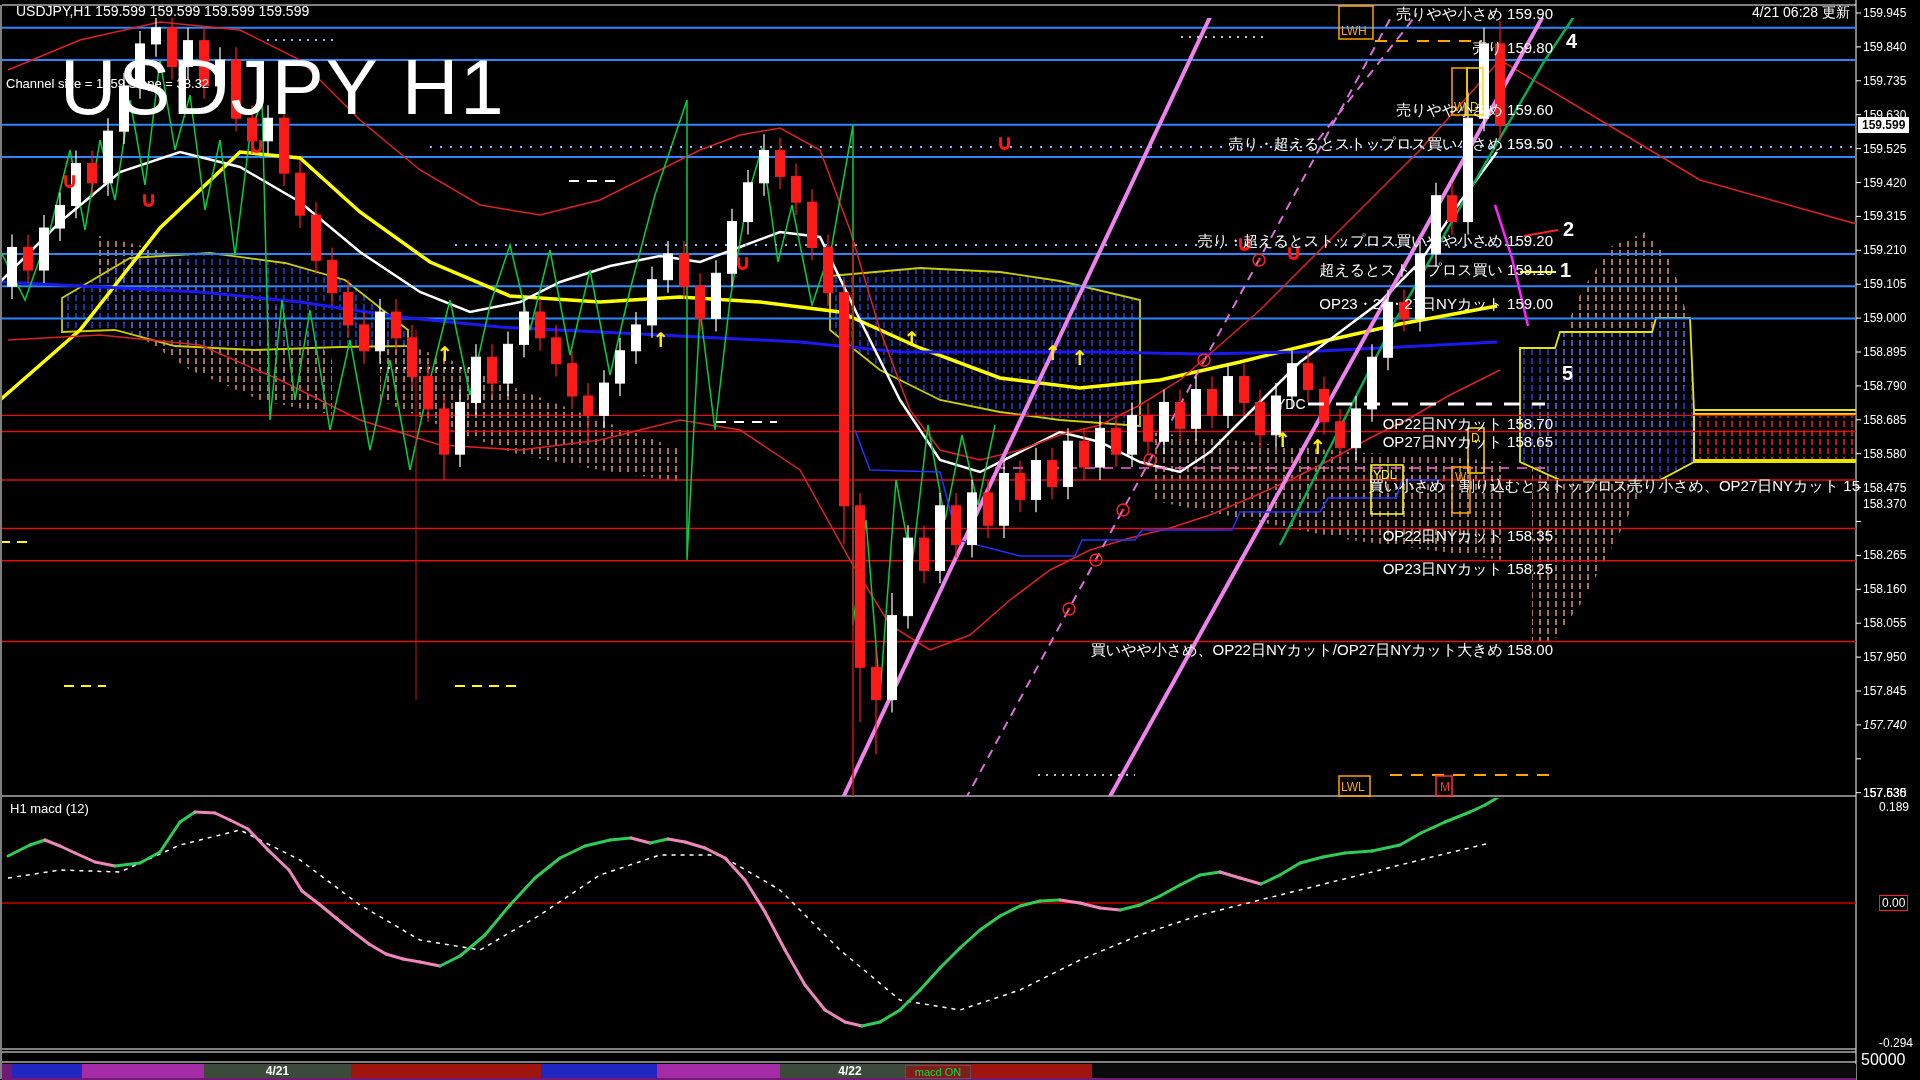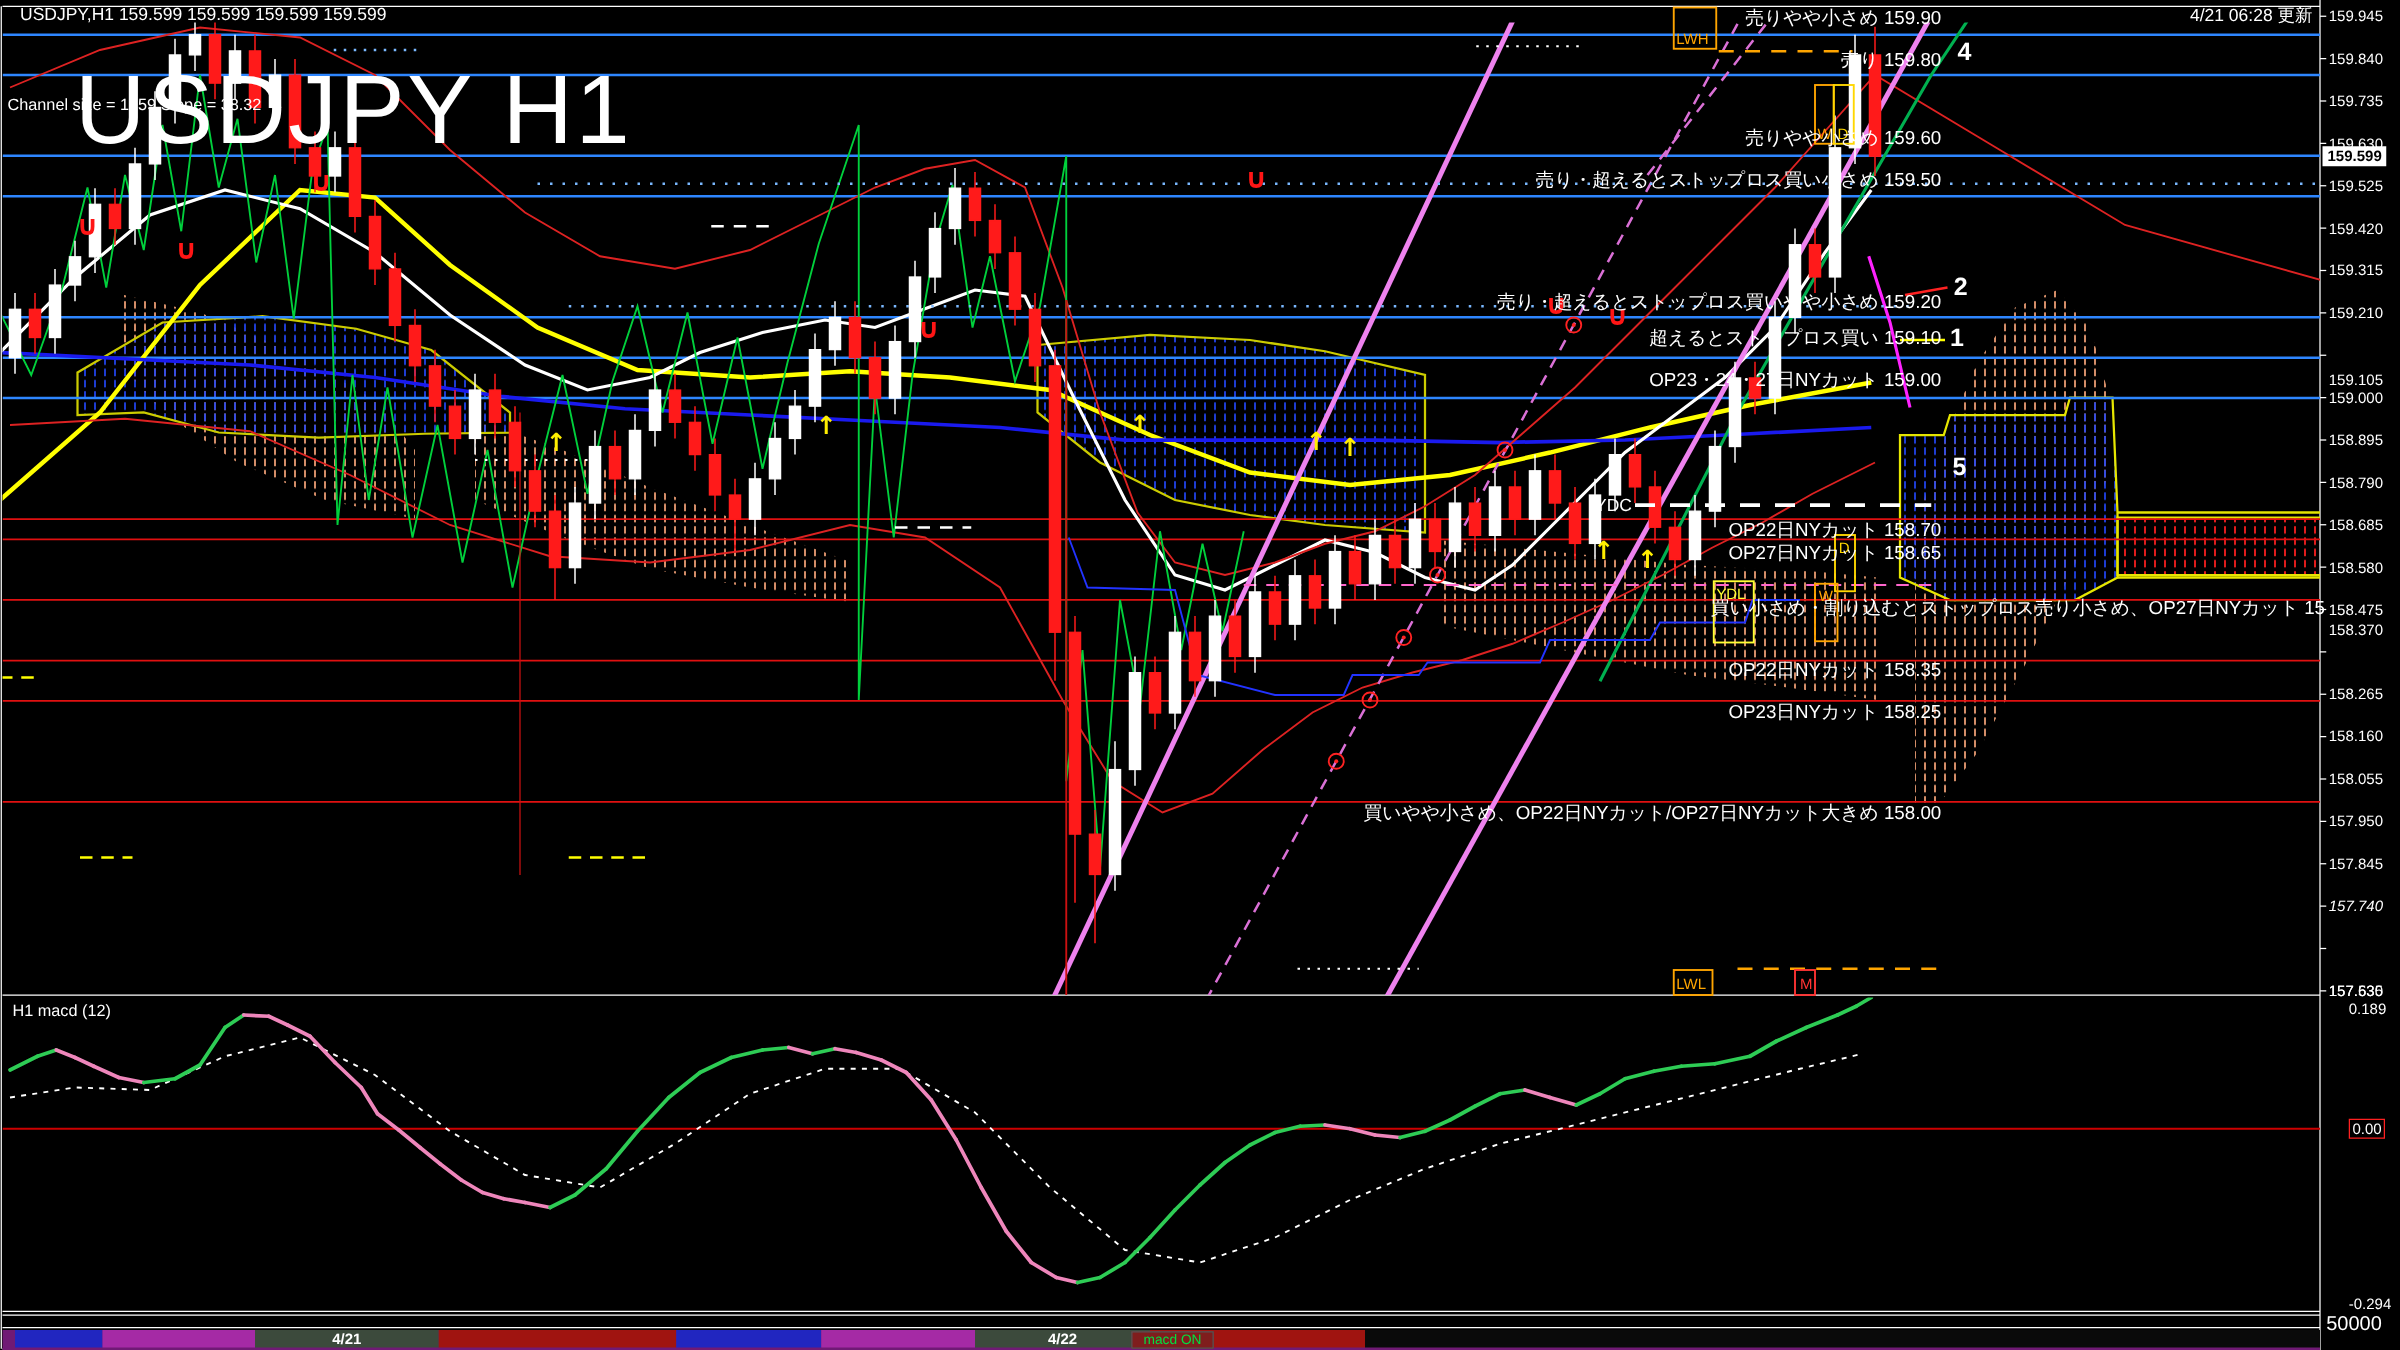--- a/index.html
+++ b/index.html
@@ -462,21 +462,21 @@
 
   <div id="price-axis">
       <div class="tick" style="top: 6px;">159.945</div>
       <div class="tick" style="top: 39.9px;">159.840</div>
       <div class="tick" style="top: 73.8px;">159.735</div>
       <div class="tick" style="top: 107.7px;">159.630</div>
       <div class="tick" style="top: 141.6px;">159.525</div>
       <div class="tick" style="top: 175.5px;">159.420</div>
       <div class="tick" style="top: 209.4px;">159.315</div>
       <div class="tick" style="top: 243.3px;">159.210</div>
-      <div class="tick" style="top: 277.2px; margin-top: 20px;">159.105</div>
+      <div class="tick" style="top: 277.2px;">159.105</div>
       <div class="tick" style="top: 311.1px;">159.000</div>
       <div class="tick" style="top: 345px;">158.895</div>
       <div class="tick" style="top: 378.9px;">158.790</div>
       <div class="tick" style="top: 412.8px;">158.685</div>
       <div class="tick" style="top: 446.7px;">158.580</div>
       <div class="tick" style="top: 480.6px;">158.475</div>
       <div class="tick" style="top: 497px;">158.370</div>
       <div class="tick" style="top: 548.4px;">158.265</div>
       <div class="tick" style="top: 582.3px;">158.160</div>
       <div class="tick" style="top: 616.2px;">158.055</div>

